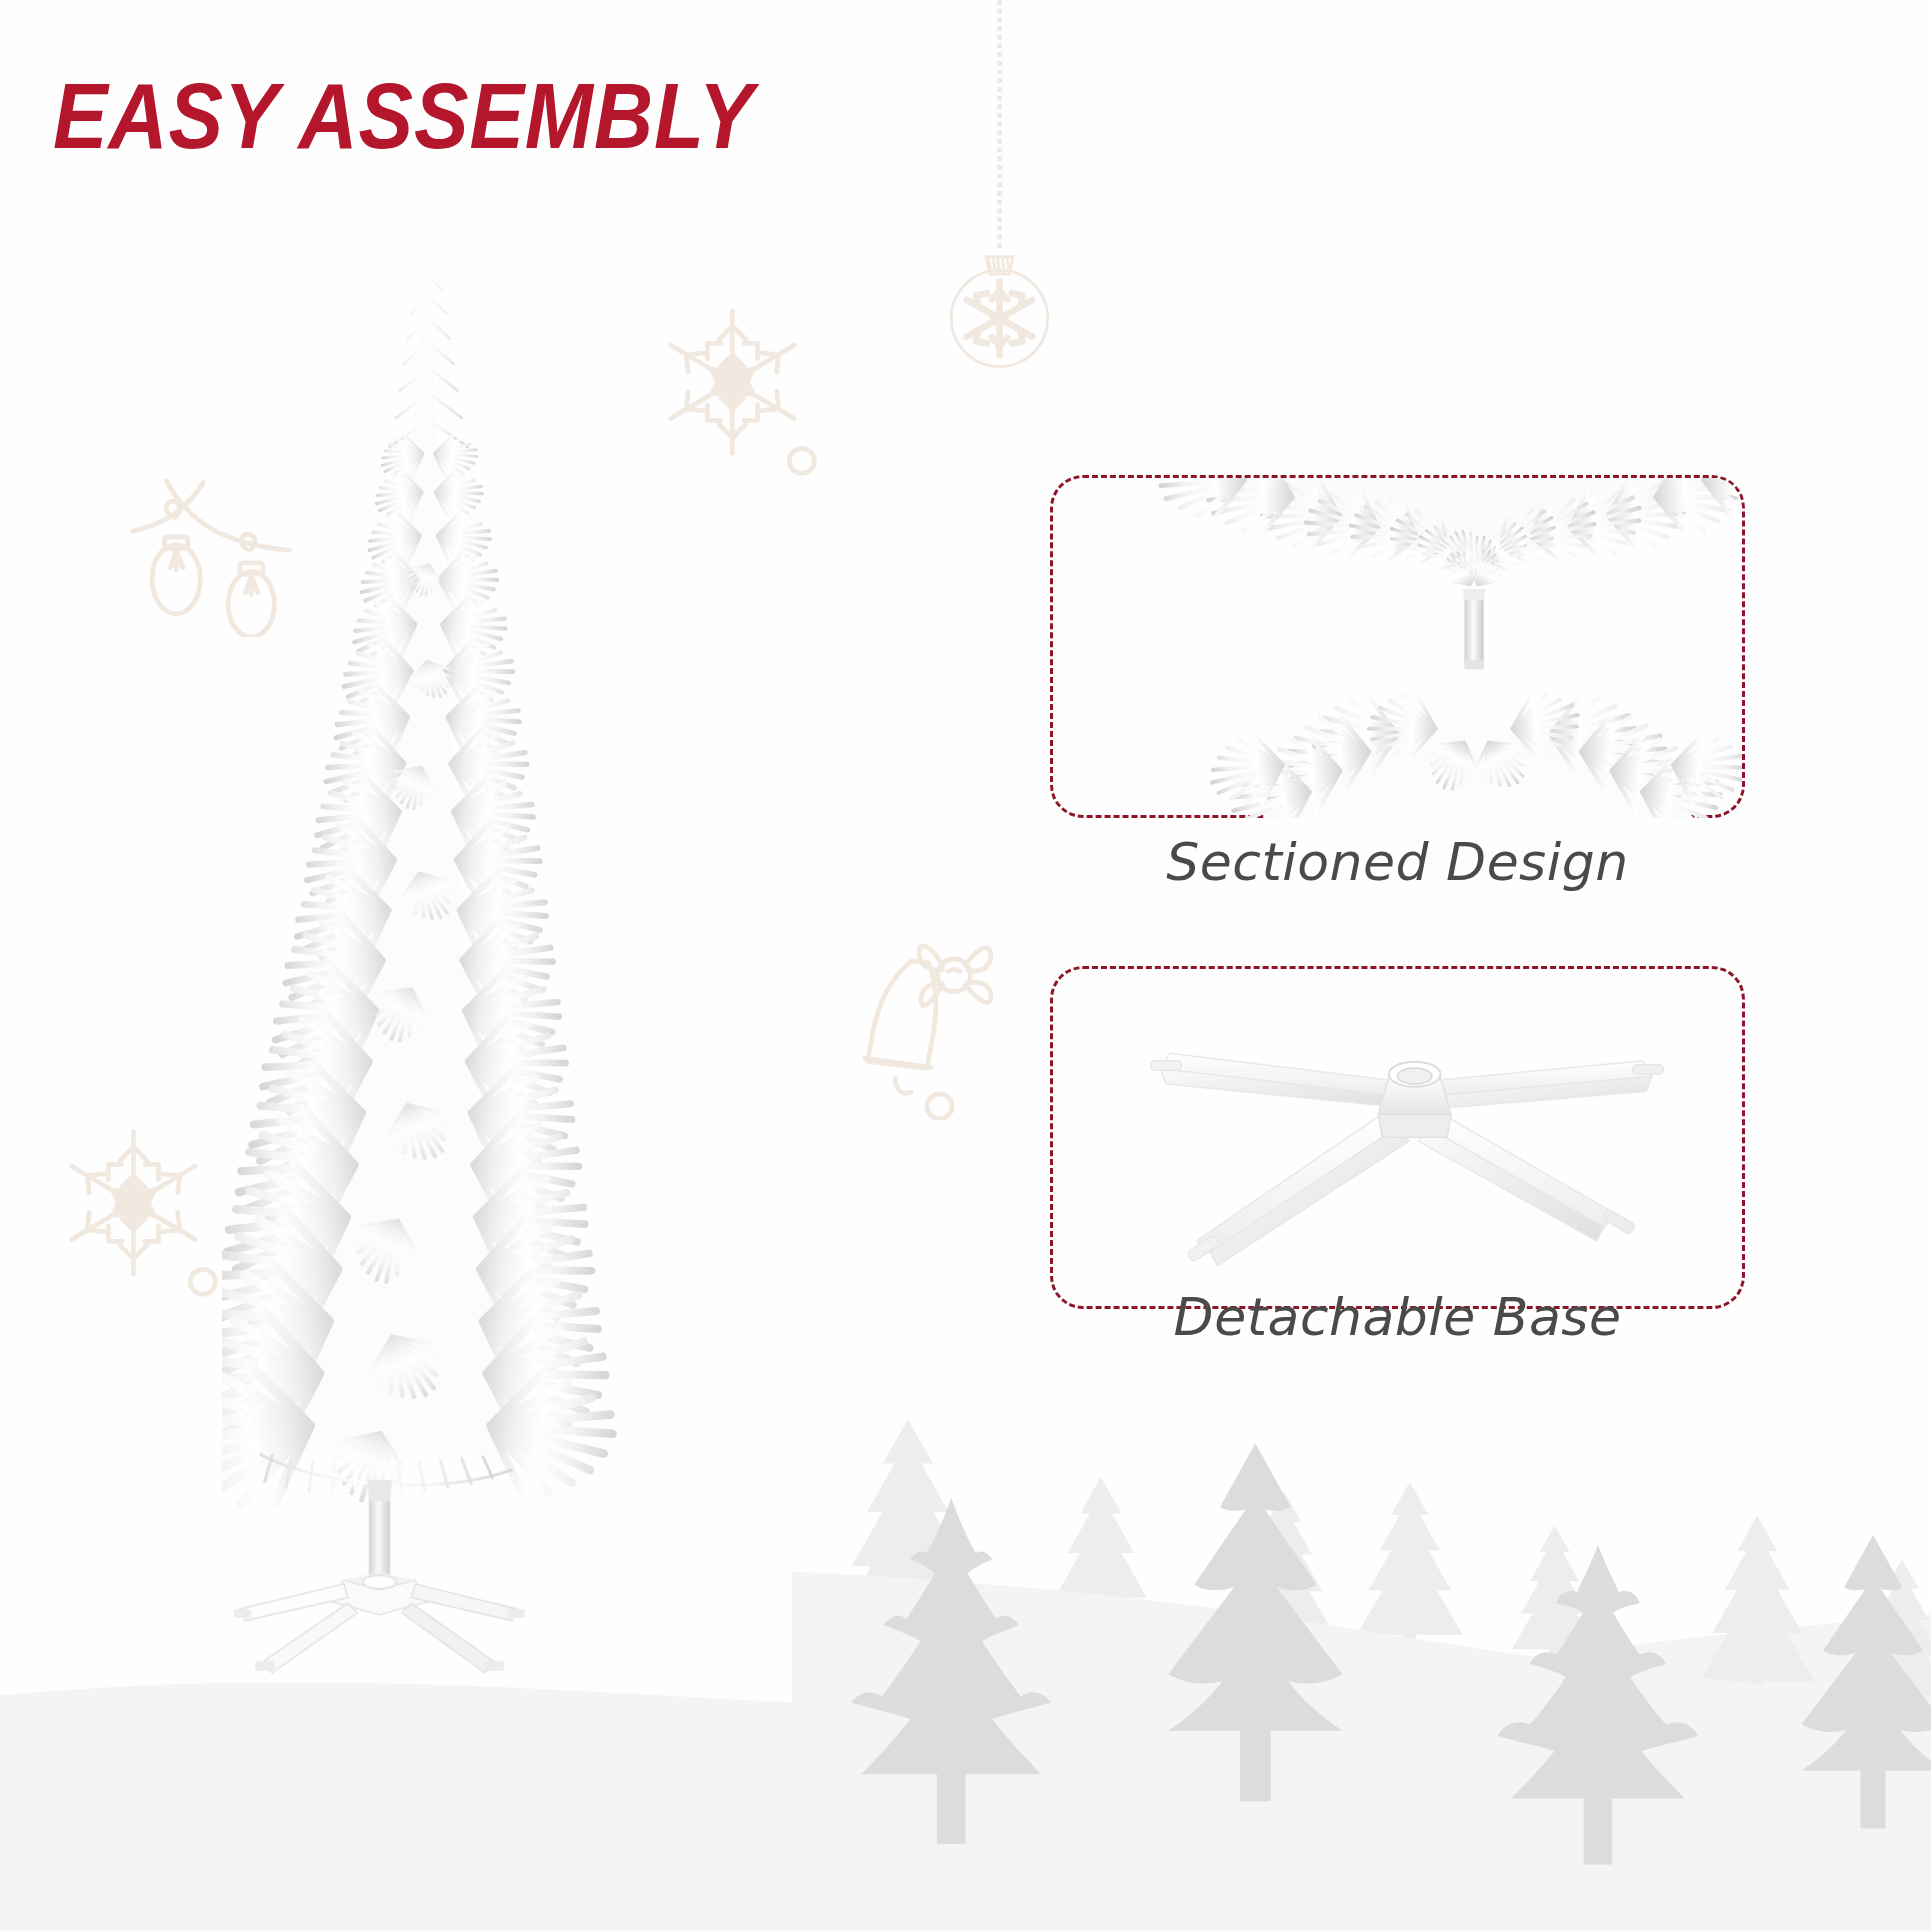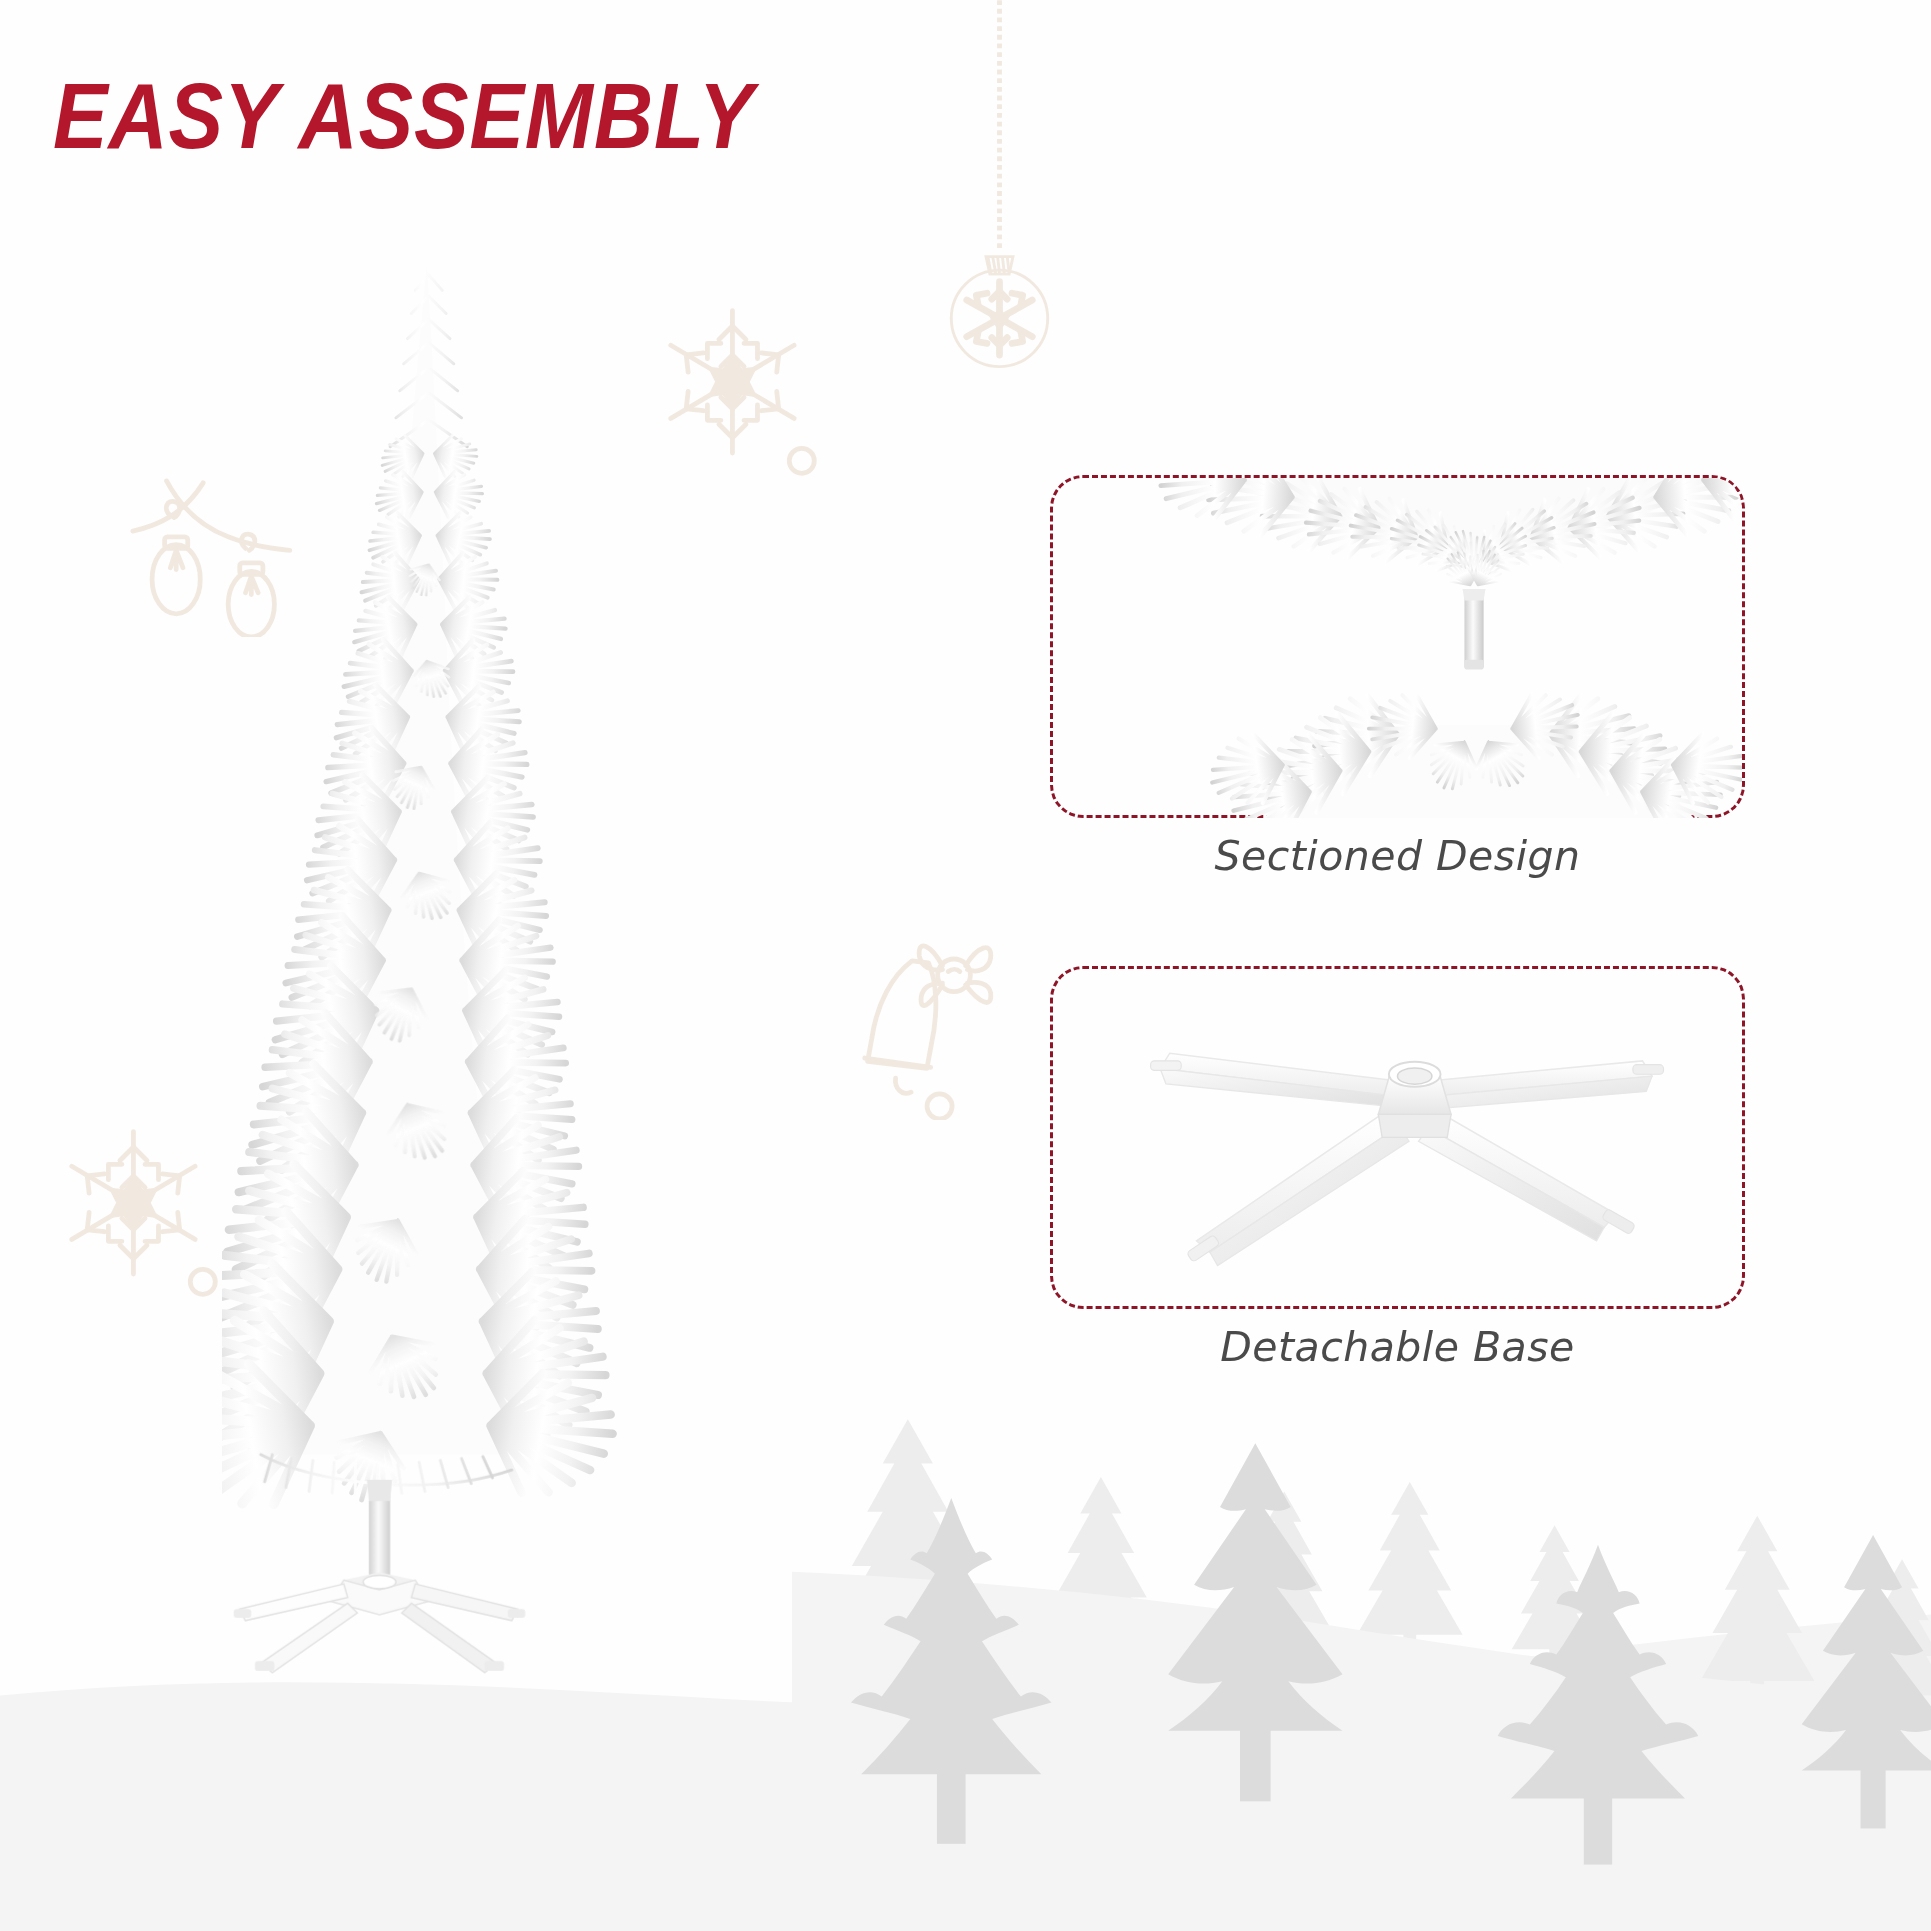--- a/index.html
+++ b/index.html
@@ -42,29 +42,29 @@
   }
   #callout-1{left:1050px;top:475px;width:695px;height:343px;}
   #callout-2{left:1050px;top:966px;width:695px;height:343px;}
 
   .callout-art{position:absolute;inset:0;overflow:hidden;border-radius:29px;}
 
   .callout-label{
     position:absolute;
     width:695px;
     text-align:center;
-    font-size:41px;
+    font-size:52px;
     font-weight:300;
     color:#4A4A4A;
     font-family:"DejaVu Sans","Liberation Sans",sans-serif;
     letter-spacing:0.5px;
     white-space:nowrap;
   }
   #label-1{left:1050px;top:832px;}
-  #label-2{left:1050px;top:1323px;}
+  #label-2{left:1050px;top:1287px;}
 
   
   .forest{position:absolute;right:0;bottom:0;width:1139px;height:541px;}
 </style>
 </head>
 <body>
 
 <div id="stage">
 
   <svg class="ground" viewBox="0 0 2000 340" preserveAspectRatio="none">

